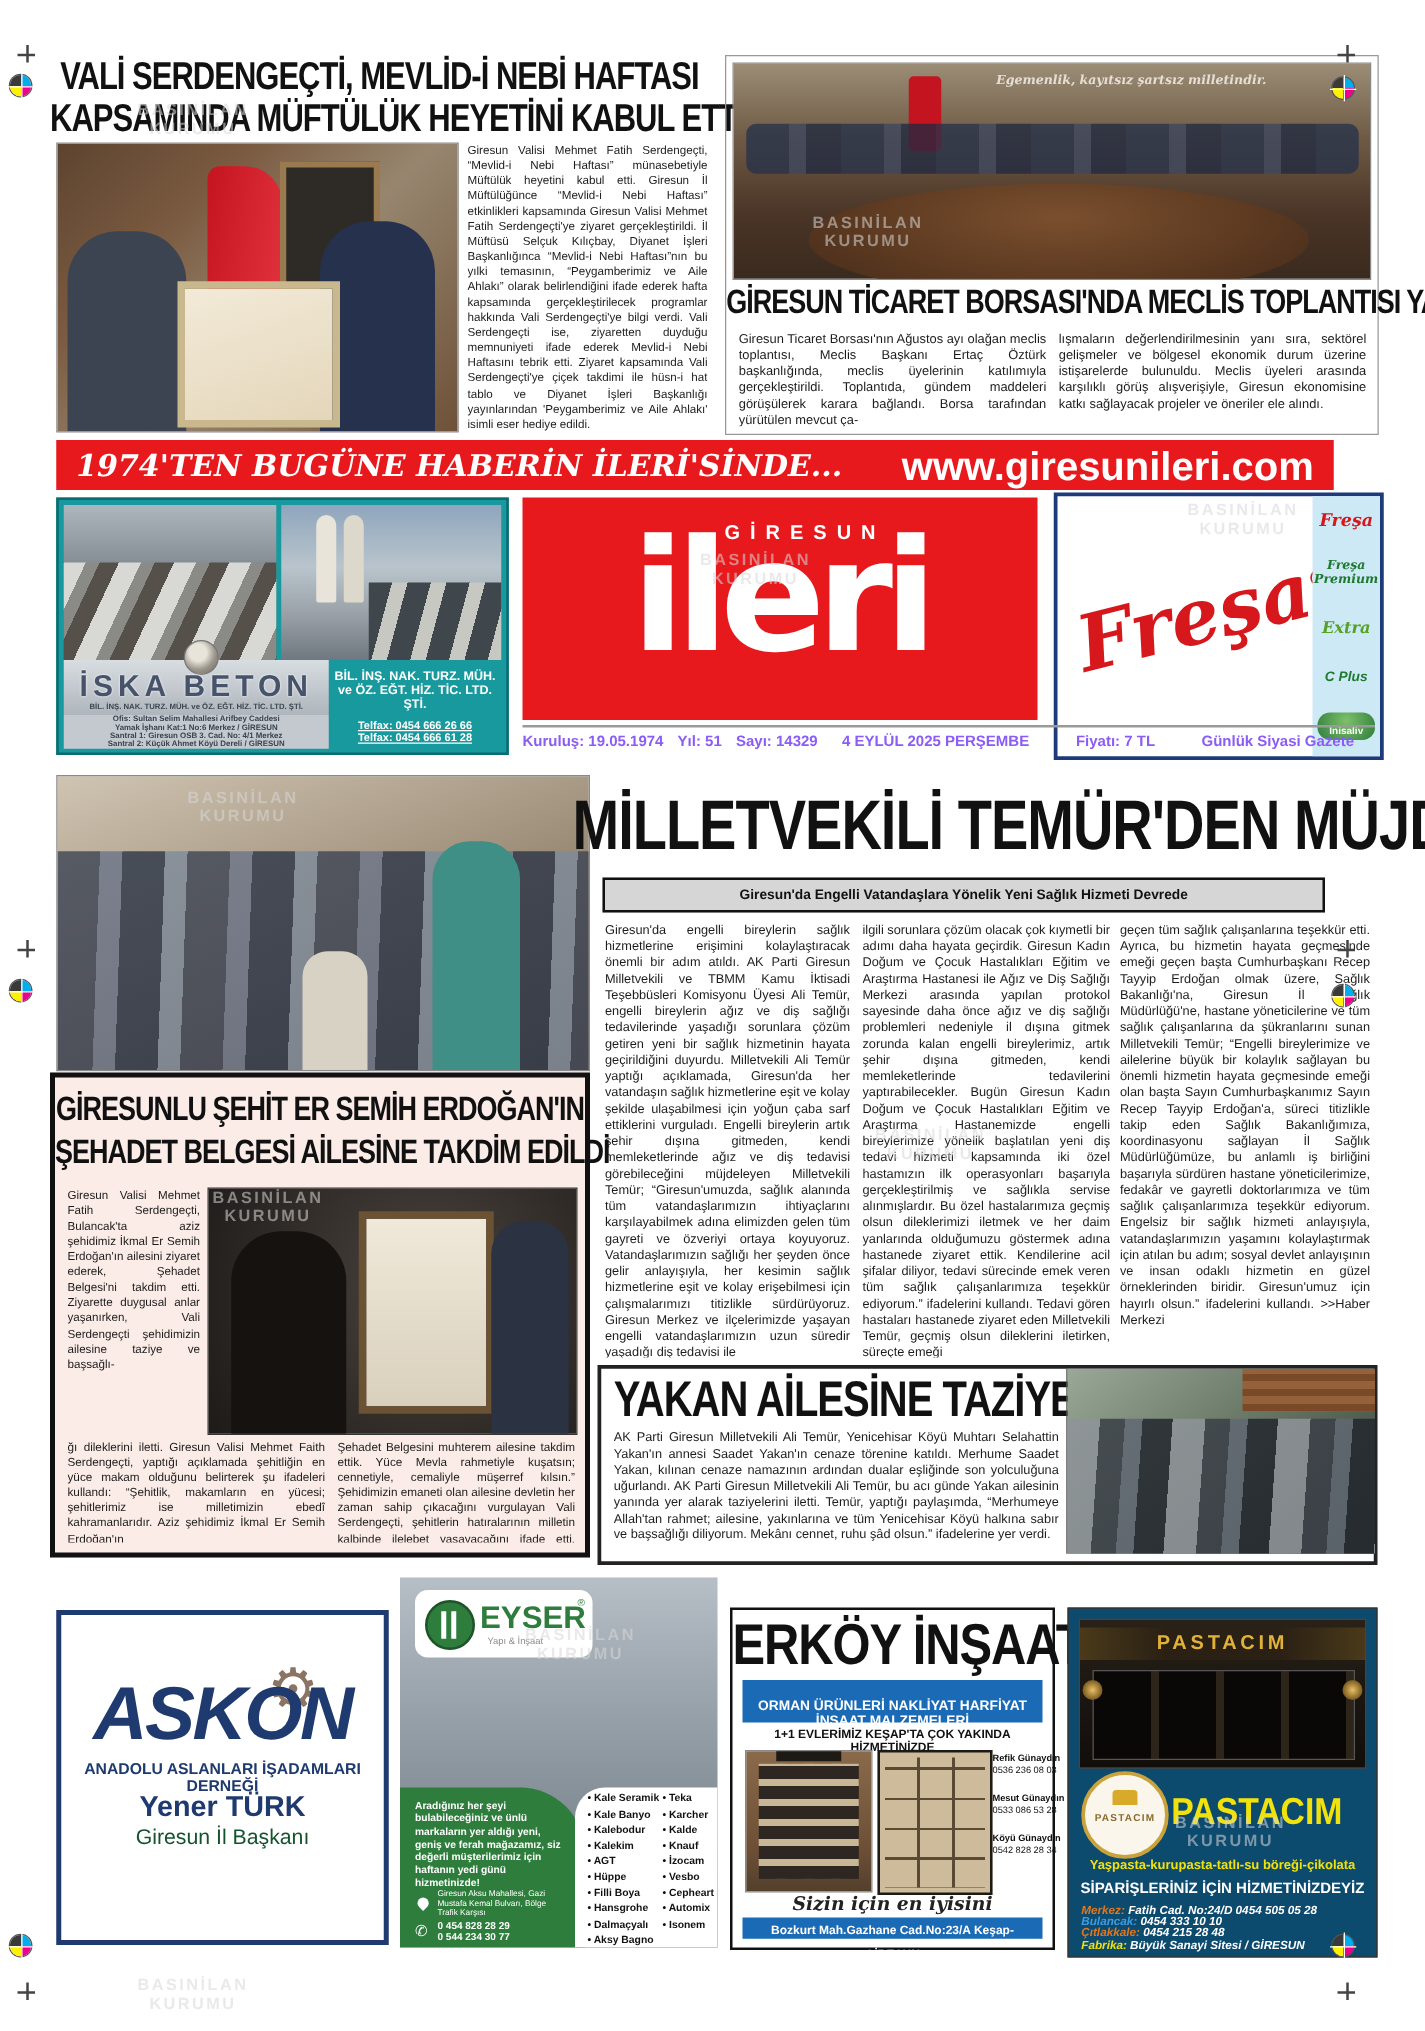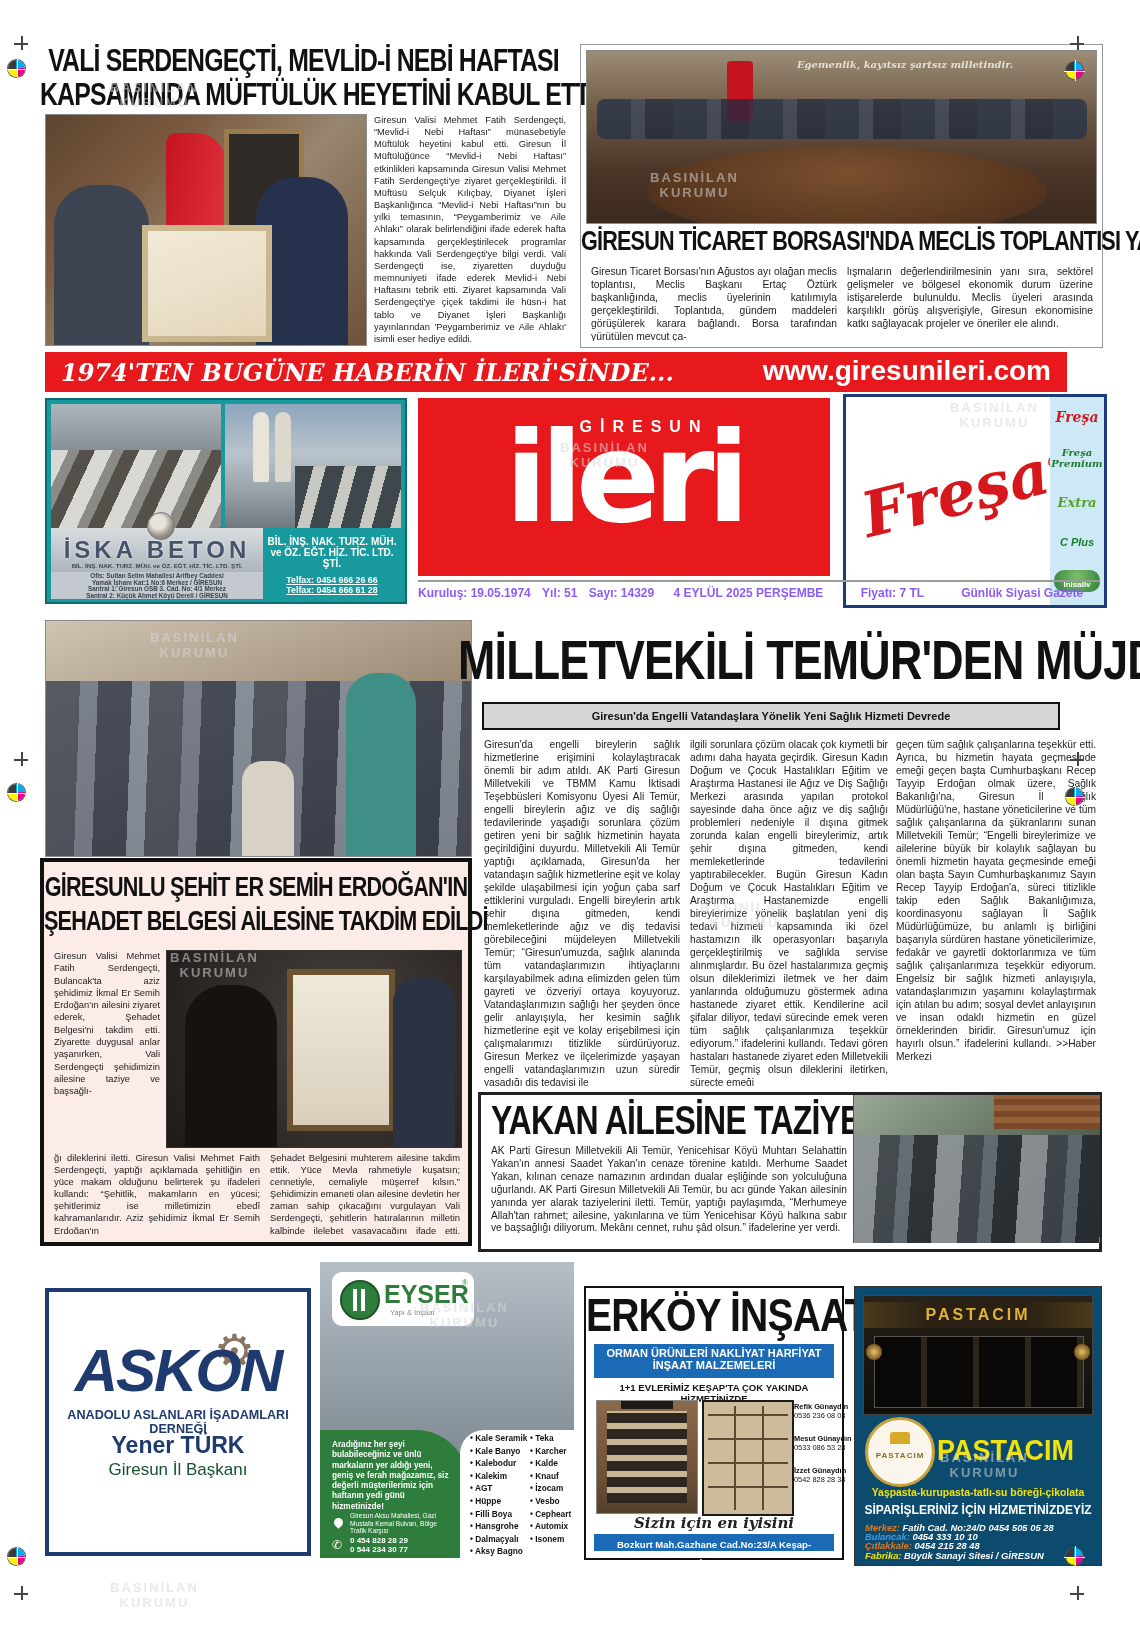--- a/index.html
+++ b/index.html
@@ -50,21 +50,21 @@
       <div class="abs" style="left:140px;top:10px;width:26px;height:60px;background:#c41420;border-radius:4px"></div>
       <div class="abs" style="left:10px;top:48px;width:490px;height:40px;background:repeating-linear-gradient(90deg,#23304a 0 34px,#3a4660 34px 48px,#1d2740 48px 76px);opacity:.75;border-radius:8px"></div>
     </div>
     <div class="cond cx" style="position:absolute;left:0;top:180px;font-size:27px;line-height:32px">GİRESUN TİCARET BORSASI'NDA MECLİS TOPLANTISI YAPILDI</div>
     <div class="jtext" style="position:absolute;left:266px;top:220px;width:246px;height:76px;font-size:10.3px;line-height:13px">lışmaların değerlendirilmesinin yanı sıra, sektörel gelişmeler ve bölgesel ekonomik durum üzerine istişarelerde bulunuldu. Meclis üyeleri arasında karşılıklı görüş alışverişiyle, Giresun ekonomisine katkı sağlayacak projeler ve öneriler ele alındı.</div>
     <div class="jtext" style="position:absolute;left:10px;top:220px;width:246px;height:76px;font-size:10.3px;line-height:13px">Giresun Ticaret Borsası'nın Ağustos ayı olağan meclis toplantısı, Meclis Başkanı Ertaç Öztürk başkanlığında, meclis üyelerinin katılımıyla gerçekleştirildi. Toplantıda, gündem maddeleri görüşülerek karara bağlandı. Borsa tarafından yürütülen mevcut ça-</div>
   </div>
 
   <div class="abs redband" style="left:45px;top:352px;width:1022px;height:40px">
     <div class="abs script" style="left:16px;top:6px;color:#fff;font-size:24px;font-weight:700;letter-spacing:0">1974'TEN BUGÜNE HABERİN İLERİ'SİNDE...</div>
-    <div class="abs" style="right:16px;top:3px;color:#fff;font-size:28px;font-weight:800">www.giresunileri.com</div>
+    <div class="abs" style="right:16px;top:3px;color:#fff;font-size:32px;font-weight:800">www.giresunileri.com</div>
   </div>
 
   <div class="abs teal" style="left:45px;top:398px;width:358px;height:202px;border:2px solid #0b6b70">
     <div class="abs" style="left:4px;top:4px;width:170px;height:124px;background:linear-gradient(180deg,#aeb6bd 0%,#7d868e 45%,#4f5860 100%)">
       <div class="abs" style="left:0;top:46px;width:170px;height:78px;background:repeating-linear-gradient(115deg,#d8d8d4 0 16px,#8a8a86 16px 26px,#55504a 26px 40px)"></div>
     </div>
     <div class="abs" style="left:178px;top:4px;width:176px;height:124px;background:linear-gradient(180deg,#8fa6bd 0%,#b9c4cc 40%,#9aa2a8 70%,#6f7880 100%)">
       <div class="abs" style="left:28px;top:8px;width:16px;height:70px;background:#e8e4da;border-radius:8px 8px 2px 2px"></div>
       <div class="abs" style="left:50px;top:8px;width:16px;height:70px;background:#ddd8cc;border-radius:8px 8px 2px 2px"></div>
       <div class="abs" style="left:70px;top:62px;width:106px;height:62px;background:repeating-linear-gradient(105deg,#3f464c 0 18px,#c8c8c2 18px 30px)"></div>
@@ -206,37 +206,37 @@
         <div class="bl">Cepheart</div>
         <div class="bl">Automix</div>
         <div class="bl">Isonem</div>
       </div>
     </div>
   </div>
 
   <div class="abs" style="left:584px;top:1286px;width:256px;height:270px;background:#fff;border:2px solid #111">
     <div class="cond" style="position:absolute;left:0;top:2px;font-size:46px;line-height:50px;transform:scaleX(.85);transform-origin:0 0;width:117.6%;text-align:center;white-space:nowrap">ERKÖY İNŞAAT</div>
     <div class="abs" style="left:8px;top:56px;width:240px;height:34px;background:#1a6ab5;color:#fff;text-align:center;font-weight:800">
-      <div style="font-size:11px;margin-top:3px">ORMAN ÜRÜNLERİ NAKLİYAT HARFİYAT</div>
+      <div style="font-size:11px;margin-top:15px">ORMAN ÜRÜNLERİ NAKLİYAT HARFİYAT</div>
       <div style="font-size:11px">İNŞAAT MALZEMELERİ</div>
     </div>
     <div style="position:absolute;left:0;right:0;top:94px;text-align:center;font-size:9.6px;font-weight:800;color:#111">1+1 EVLERİMİZ KEŞAP'TA ÇOK YAKINDA HİZMETİNİZDE</div>
     <div class="abs" style="left:10px;top:112px;width:100px;height:112px;border:1px solid #888;background:linear-gradient(180deg,#8a6a4a 0%,#6d4f36 70%,#53402c 100%)">
       <div style="position:absolute;left:10px;top:10px;width:80px;height:92px;background:repeating-linear-gradient(0deg,#2e2620 0 10px,#c8b694 10px 16px),repeating-linear-gradient(90deg,rgba(0,0,0,.25) 0 14px,rgba(255,255,255,.12) 14px 22px)"></div>
       <div style="position:absolute;left:24px;top:0;width:52px;height:8px;background:#1d1a16"></div>
     </div>
     <div class="abs" style="left:116px;top:112px;width:88px;height:112px;border:2px solid #1d1a16;background:#cdbb9b">
       <div style="position:absolute;inset:4px;background:repeating-linear-gradient(0deg,transparent 0 22px,#5a4a34 22px 24px),repeating-linear-gradient(90deg,transparent 0 26px,#5a4a34 26px 28px)"></div>
     </div>
     <div class="abs" style="left:208px;top:114px;width:46px;font-size:7.4px;font-weight:700;color:#111;white-space:nowrap">
       <div>Refik Günaydın</div>
       <div style="font-weight:400">0536 236 08 03</div>
       <div style="margin-top:14px">Mesut Günaydın</div>
       <div style="font-weight:400">0533 086 53 28</div>
-      <div style="margin-top:14px">İzzet Günaydın</div>
+      <div style="margin-top:14px">Köyü Günaydın</div>
       <div style="font-weight:400">0542 828 28 34</div>
     </div>
     <div class="script" style="position:absolute;left:0;right:0;top:226px;text-align:center;font-size:15px;color:#222">Sizin için en iyisini düşünüyoruz</div>
     <div class="abs" style="left:8px;top:246px;width:240px;height:17px;background:#1a6ab5;color:#fff;text-align:center;font-weight:700">
       <span style="font-size:9.6px;line-height:17px">Bozkurt Mah.Gazhane Cad.No:23/A Keşap- GİRESUN</span>
     </div>
   </div>
 
   <div class="abs" style="left:854px;top:1286px;width:246px;height:278px;background:#0c4a6e;border:1px solid #333">
     <div class="abs" style="left:8px;top:8px;width:228px;height:118px;background:linear-gradient(180deg,#2a2218 0%,#1c1712 45%,#120e0a 100%);border:1px solid #444">

